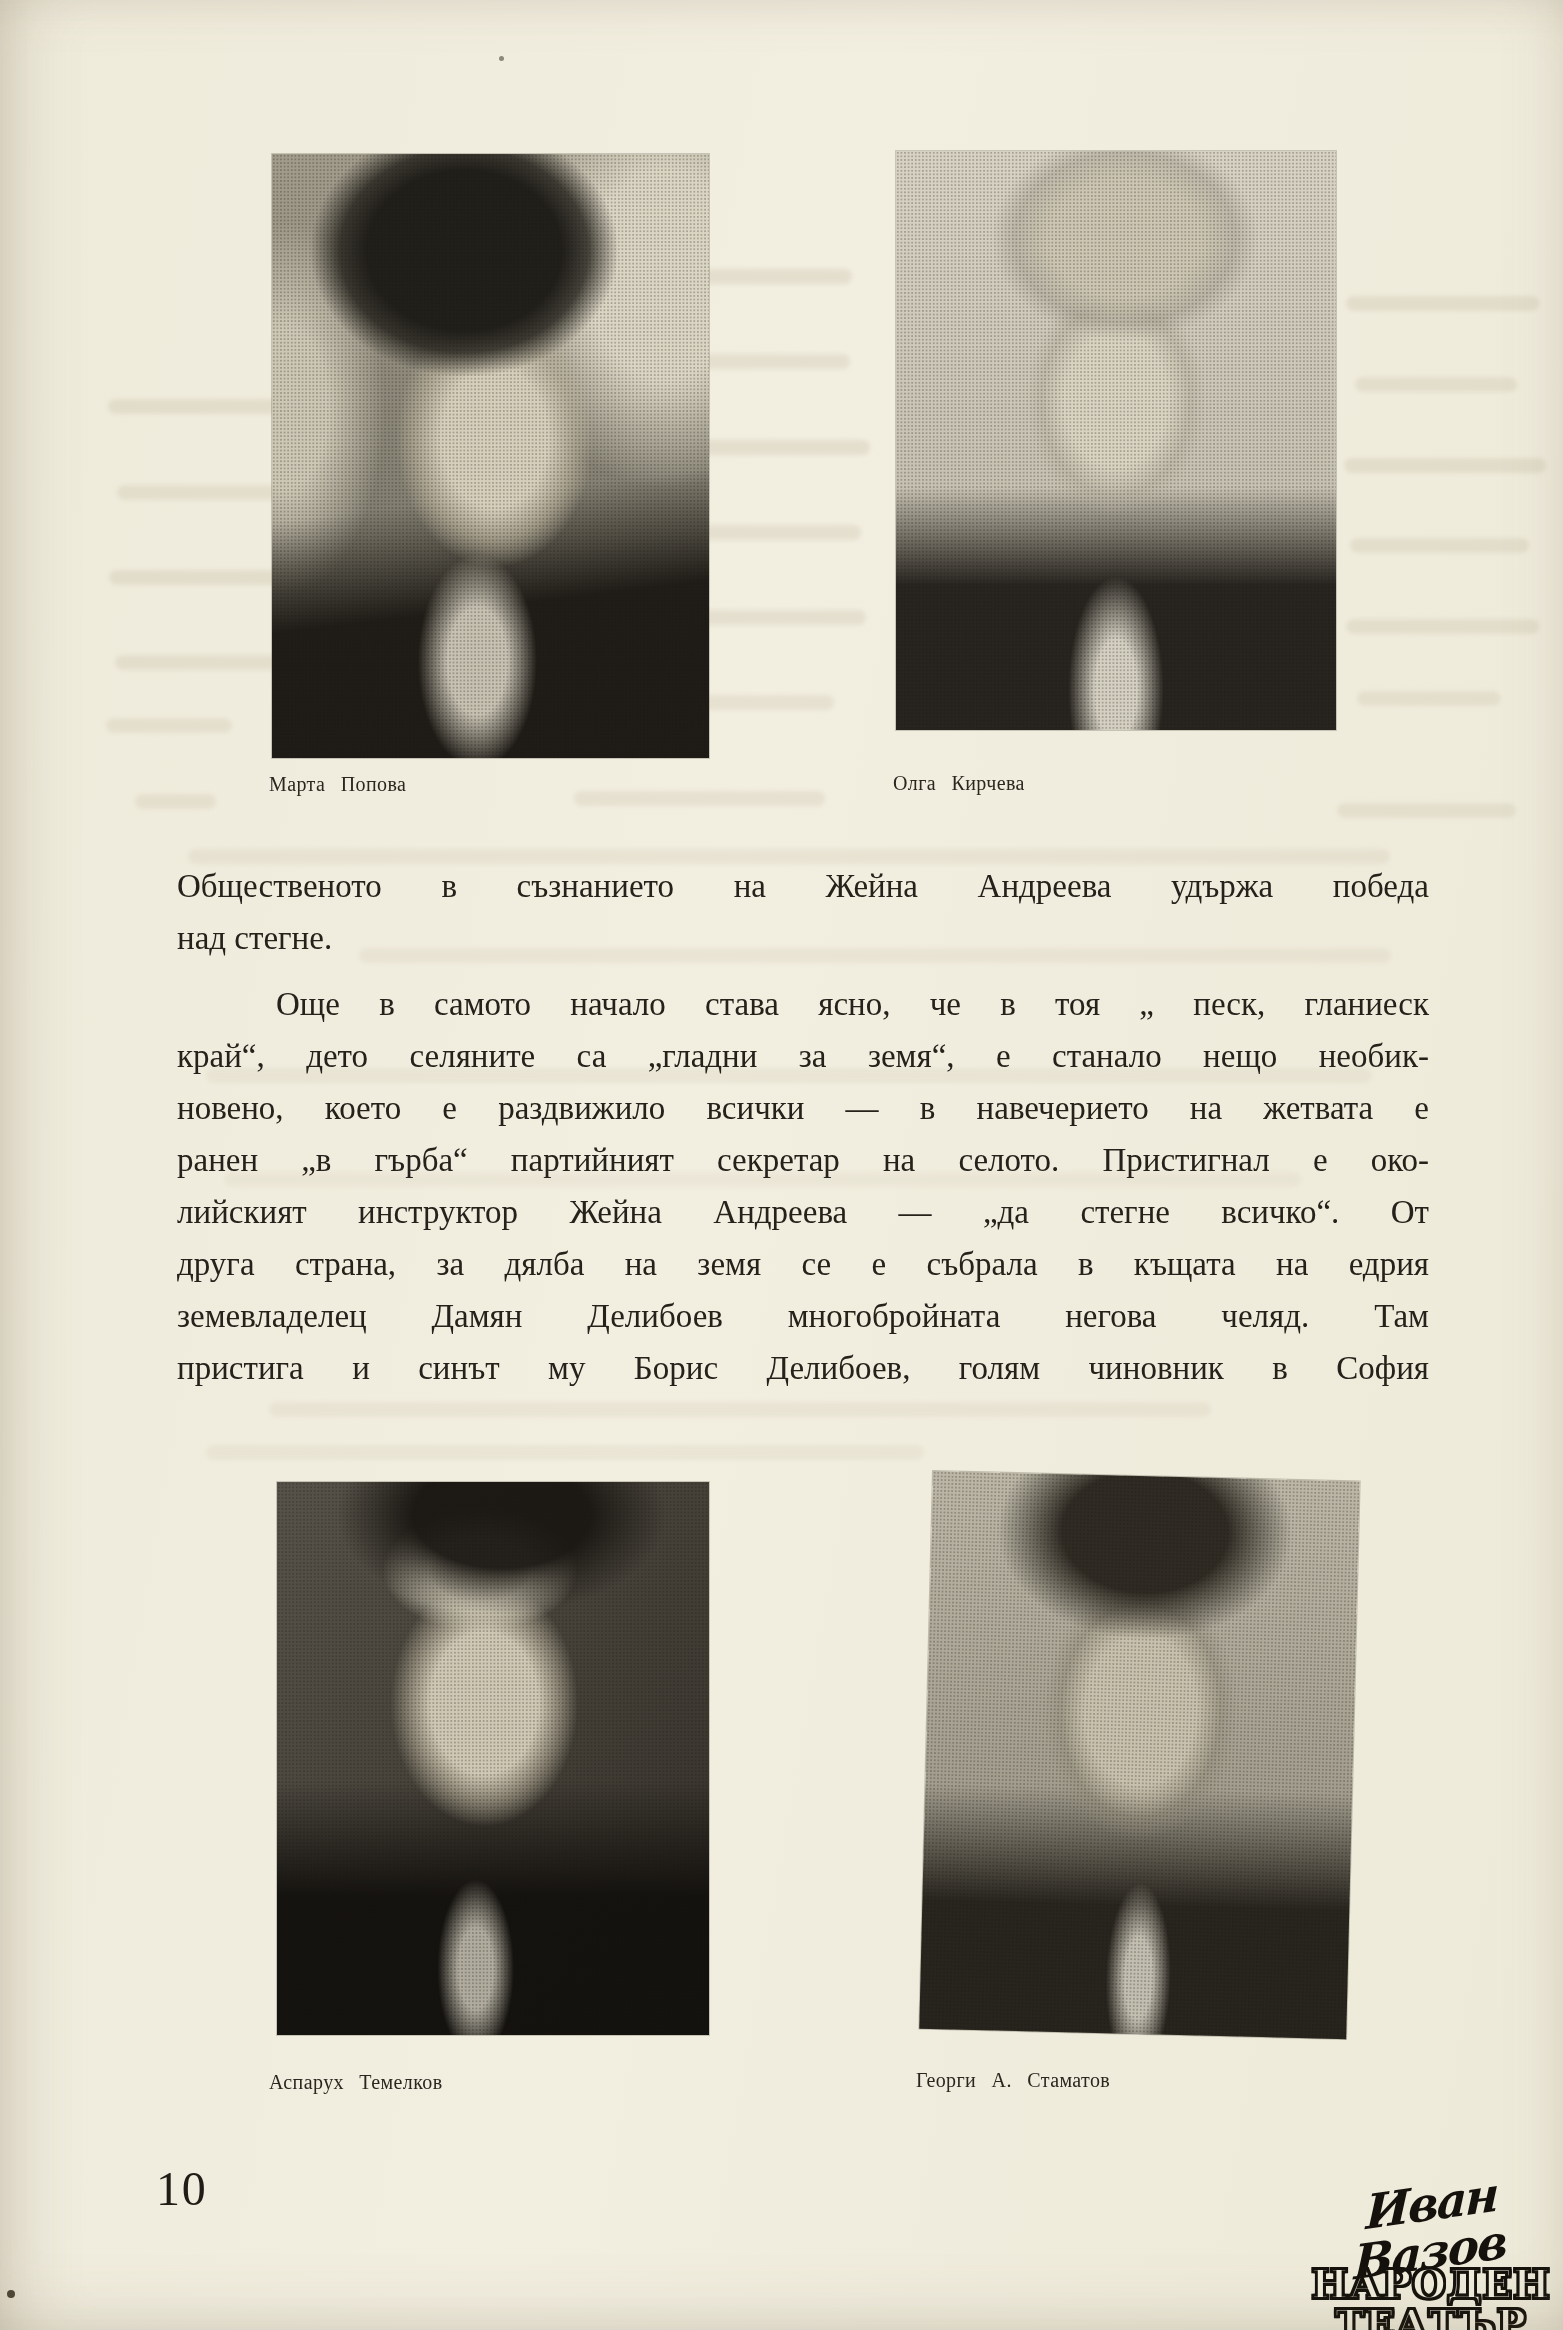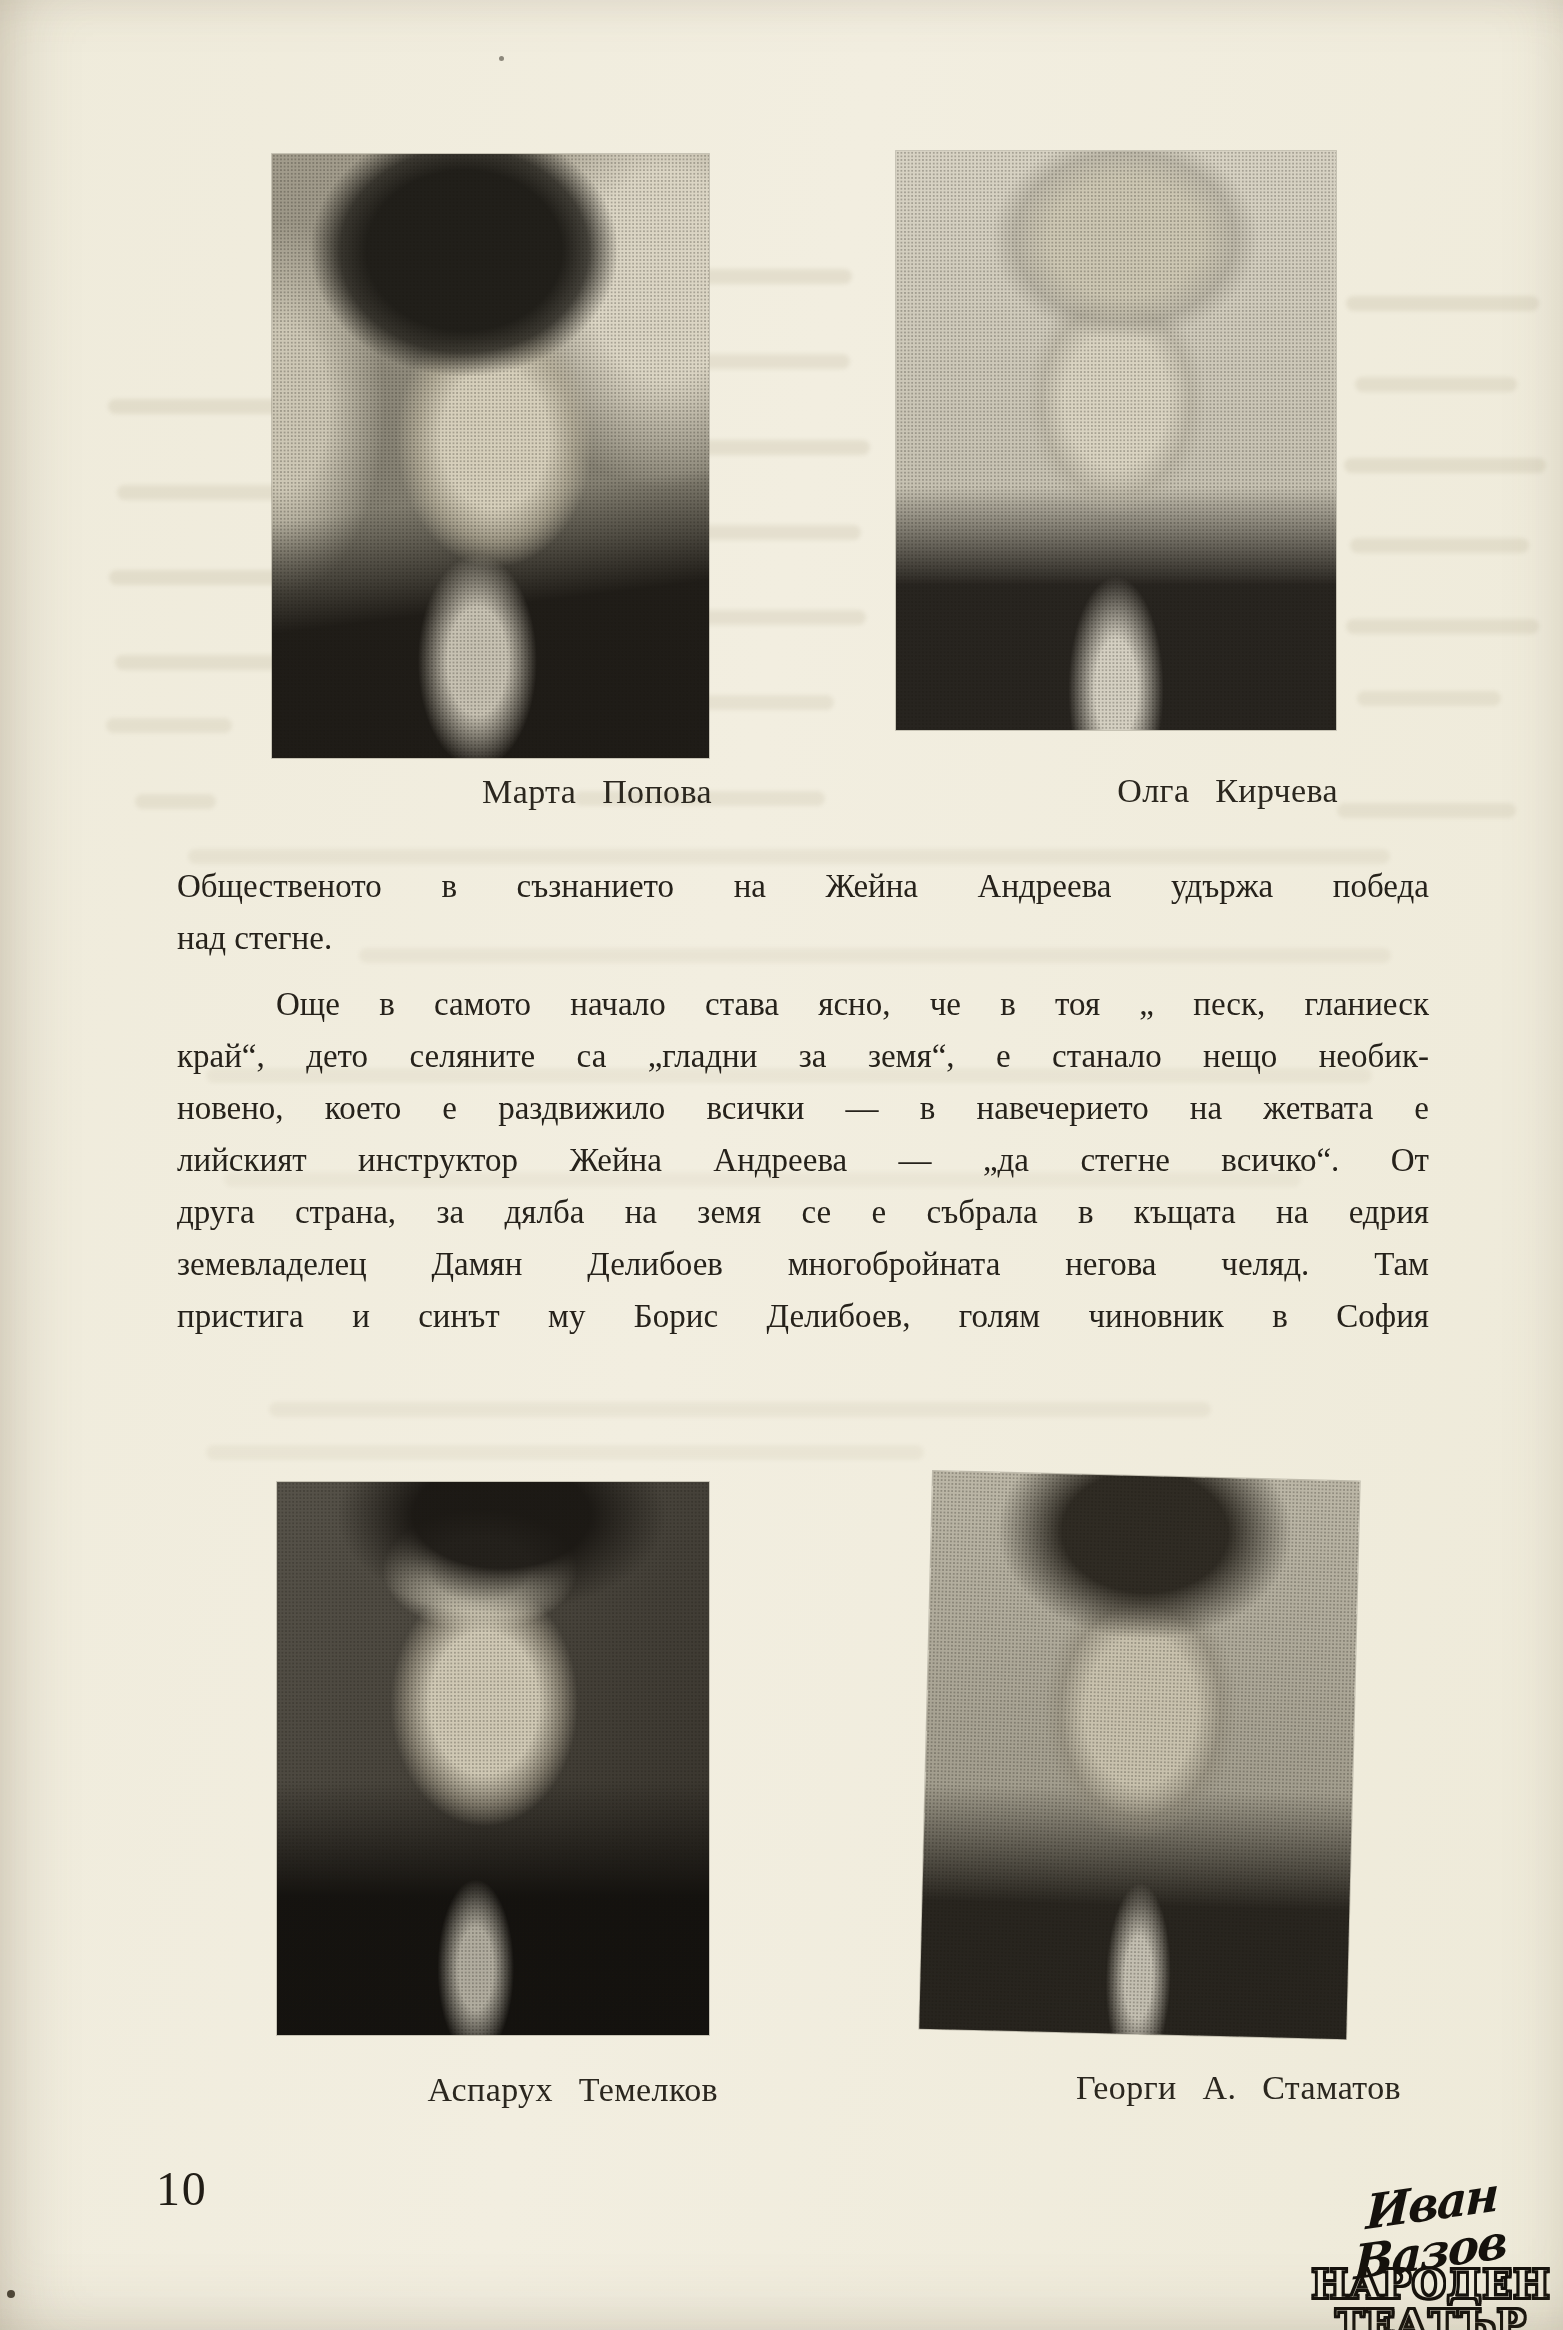--- a/index.html
+++ b/index.html
@@ -59,21 +59,21 @@
   #photo-georgi{
     left:926px;top:1476px;width:427px;height:558px;transform:rotate(1.4deg);
     background:
       radial-gradient(ellipse 184px 135px at 50% 10%, rgba(40,36,29,0.95) 0 45%, rgba(40,36,29,0) 80%),
       radial-gradient(ellipse 121px 162px at 50% 42%, #c8c1ad 0 46%, rgba(150,143,126,0.55) 66%, rgba(150,143,126,0) 80%),
       radial-gradient(ellipse 49px 144px at 51% 90%, rgba(222,217,202,0.85) 0 28%, rgba(222,217,202,0) 66%),
       linear-gradient(to bottom, rgba(0,0,0,0) 56%, rgba(28,25,20,0.9) 77%),
       linear-gradient(#bcb7a7 0%,#8e897a 100%);
   }
   .caption{
-    position:absolute;z-index:10;font-size:34px;text-align:right;
+    position:absolute;z-index:10;font-size:20px;text-align:left;
     word-spacing:0.5em;letter-spacing:0.4px;color:#2b271f;
   }
   #caption-marta{left:269px;top:773px;width:443px;}
   #caption-olga{left:893px;top:772px;width:445px;}
   #caption-asparuh{left:269px;top:2071px;width:449px;}
   #caption-georgi{left:916px;top:2069px;width:485px;}
   .bodytext{
     position:absolute;left:177px;top:860px;width:1252px;z-index:10;
     font-size:33px;line-height:52px;color:#26221b;
   }
@@ -149,20 +149,21 @@
 
 <div class="bodytext">
   <div>
     <div class="line">Общественото в съзнанието на Жейна Андреева удържа победа</div>
     <div class="line lastline">над стегне.</div>
   </div>
   <div class="para2">
     <div class="line indent">Още в самото начало става ясно, че в тоя „ песк, гланиеск</div>
     <div class="line">край“, дето селяните са „гладни за земя“, е станало нещо необик-</div>
     <div class="line">новено, което е раздвижило всички — в навечерието на жетвата е</div>
+    <div class="line">ранен „в гърба“ партийният секретар на селото. Пристигнал е око-</div>
     <div class="line">лийският инструктор Жейна Андреева — „да стегне всичко“. От</div>
     <div class="line">друга страна, за дялба на земя се е събрала в къщата на едрия</div>
     <div class="line">земевладелец Дамян Делибоев многобройната негова челяд. Там</div>
     <div class="line">пристига и синът му Борис Делибоев, голям чиновник в София</div>
   </div>
 </div>
 
 <div class="pagenum">10</div>
 
 <div class="logo">

